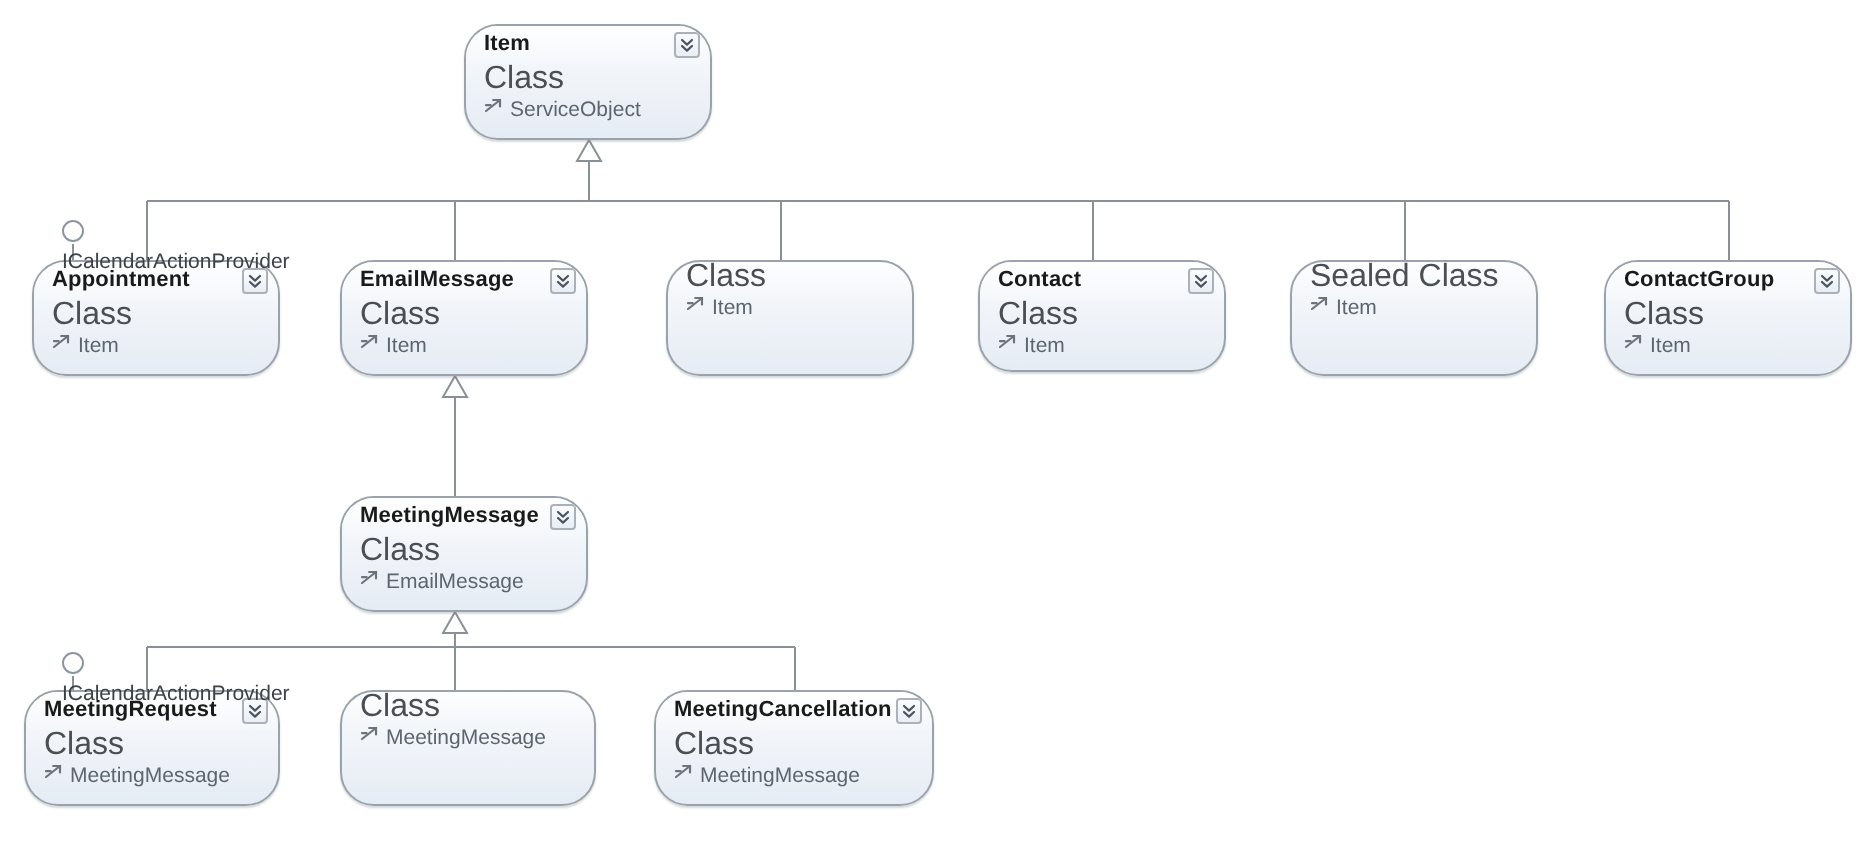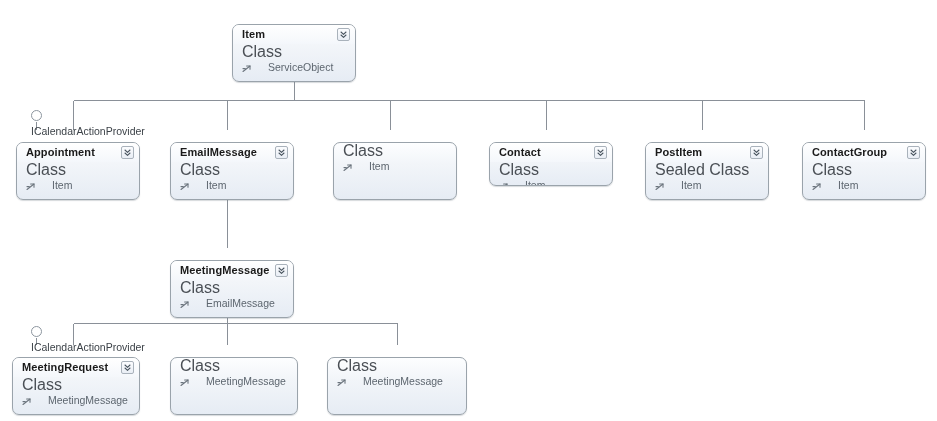--- a/index.html
+++ b/index.html
@@ -26,25 +26,24 @@
     width: 937px;
     height: 421px;
     pointer-events: none;
   }
 
   
   .class-box {
     position: absolute;
     box-sizing: border-box;
     border: 1px solid #9aa3ab;
-    border-radius: 7px;
+    border-radius: 17px;
     background: linear-gradient(to bottom, #fdfeff 0%, #f2f5f9 38%, #e6ecf4 100%);
     box-shadow: 0 1px 1px rgba(120,130,140,0.30);
     overflow: hidden;
-    margin-top: 12px;
   }
   .class-box .hdr {
     position: relative;
     height: 19px;
     padding: 3px 22px 0 9px;
     box-sizing: border-box;
     background: linear-gradient(to bottom, #ffffff 0%, #f4f7fb 100%);
   }
   .class-name {
     font-size: 11px;
@@ -58,22 +57,22 @@
     padding: 1px 9px 0 9px;
   }
   .stereotype {
     font-size: 16px;
     color: #4a4f55;
     line-height: 14px;
     white-space: nowrap;
   }
   .base-row {
     display: flex;
-    align-items: flex-end;
-    gap: 16px;
+    align-items: flex-start;
+    gap: 3px;
     line-height: 14px;
     margin-top: 1px;
   }
   .base-name {
     font-size: 10.5px;
     color: #5d666f;
     white-space: nowrap;
   }
   .base-arrow {
     width: 10px;
@@ -247,21 +246,21 @@
               <line x1="1" y1="7.5" x2="8" y2="2"></line>
               <polyline points="4.6,2 8,2 8,5.2"></polyline>
               <line x1="1" y1="4.6" x2="3.3" y2="4.6"></line>
             </g>
           </svg>
         <span class="base-name">Item</span>
       </div>
     </div>
   </div>
 
-  <div class="class-box" style="left:489px; top:130px; width:124px; height:44px;">
+  <div class="class-box" style="left:489px; top:130px; width:124px; height:56px;">
     <div class="hdr">
       <div class="class-name">Contact</div>
       <div class="collapse-btn">
         <svg width="9" height="9" viewBox="0 0 9 9">
             <g fill="none" stroke="#4a5560" stroke-width="1.1" stroke-linecap="round" stroke-linejoin="round">
               <polyline points="2,2 4.5,4.3 7,2"></polyline>
               <polyline points="2,5 4.5,7.3 7,5"></polyline>
             </g>
           </svg>
       </div>
@@ -275,31 +274,20 @@
               <polyline points="4.6,2 8,2 8,5.2"></polyline>
               <line x1="1" y1="4.6" x2="3.3" y2="4.6"></line>
             </g>
           </svg>
         <span class="base-name">Item</span>
       </div>
     </div>
   </div>
 
   <div class="class-box" style="left:645px; top:130px; width:124px; height:58px;">
-    <div class="hdr">
-      <div class="class-name">PostItem</div>
-      <div class="collapse-btn">
-        <svg width="9" height="9" viewBox="0 0 9 9">
-            <g fill="none" stroke="#4a5560" stroke-width="1.1" stroke-linecap="round" stroke-linejoin="round">
-              <polyline points="2,2 4.5,4.3 7,2"></polyline>
-              <polyline points="2,5 4.5,7.3 7,5"></polyline>
-            </g>
-          </svg>
-      </div>
-    </div>
     <div class="class-body">
       <div class="stereotype">Sealed Class</div>
       <div class="base-row">
         <svg class="base-arrow" viewBox="0 0 10 10">
             <g fill="none" stroke="#6b747d" stroke-width="1.1" stroke-linecap="round">
               <line x1="1" y1="7.5" x2="8" y2="2"></line>
               <polyline points="4.6,2 8,2 8,5.2"></polyline>
               <line x1="1" y1="4.6" x2="3.3" y2="4.6"></line>
             </g>
           </svg>
@@ -399,20 +387,31 @@
               <polyline points="4.6,2 8,2 8,5.2"></polyline>
               <line x1="1" y1="4.6" x2="3.3" y2="4.6"></line>
             </g>
           </svg>
         <span class="base-name">MeetingMessage</span>
       </div>
     </div>
   </div>
 
   <div class="class-box" style="left:327px; top:345px; width:140px; height:58px;">
+    <div class="hdr">
+      <div class="class-name">MeetingCancellation</div>
+      <div class="collapse-btn">
+        <svg width="9" height="9" viewBox="0 0 9 9">
+            <g fill="none" stroke="#4a5560" stroke-width="1.1" stroke-linecap="round" stroke-linejoin="round">
+              <polyline points="2,2 4.5,4.3 7,2"></polyline>
+              <polyline points="2,5 4.5,7.3 7,5"></polyline>
+            </g>
+          </svg>
+      </div>
+    </div>
     <div class="class-body">
       <div class="stereotype">Class</div>
       <div class="base-row">
         <svg class="base-arrow" viewBox="0 0 10 10">
             <g fill="none" stroke="#6b747d" stroke-width="1.1" stroke-linecap="round">
               <line x1="1" y1="7.5" x2="8" y2="2"></line>
               <polyline points="4.6,2 8,2 8,5.2"></polyline>
               <line x1="1" y1="4.6" x2="3.3" y2="4.6"></line>
             </g>
           </svg>

